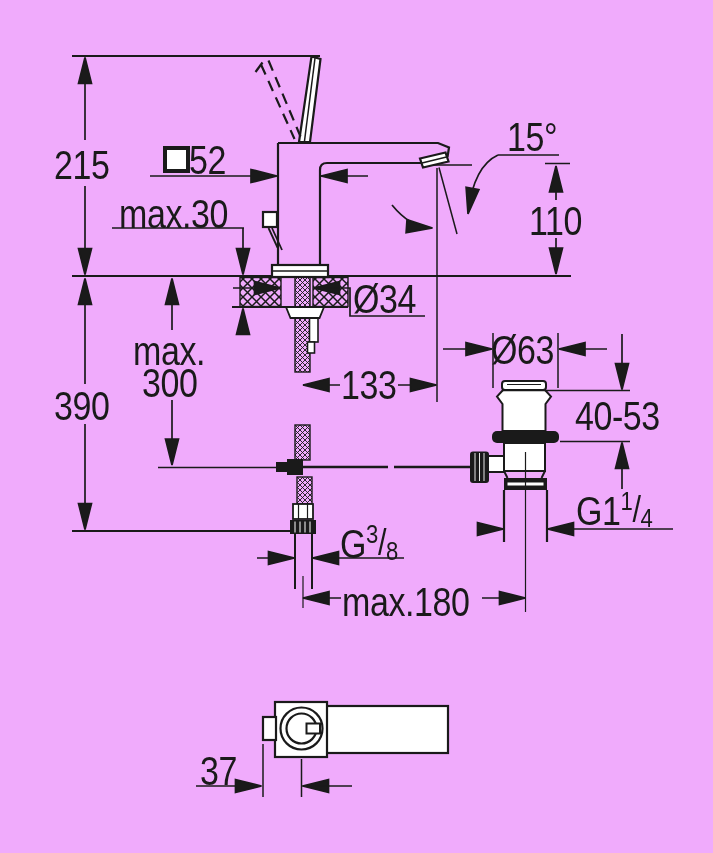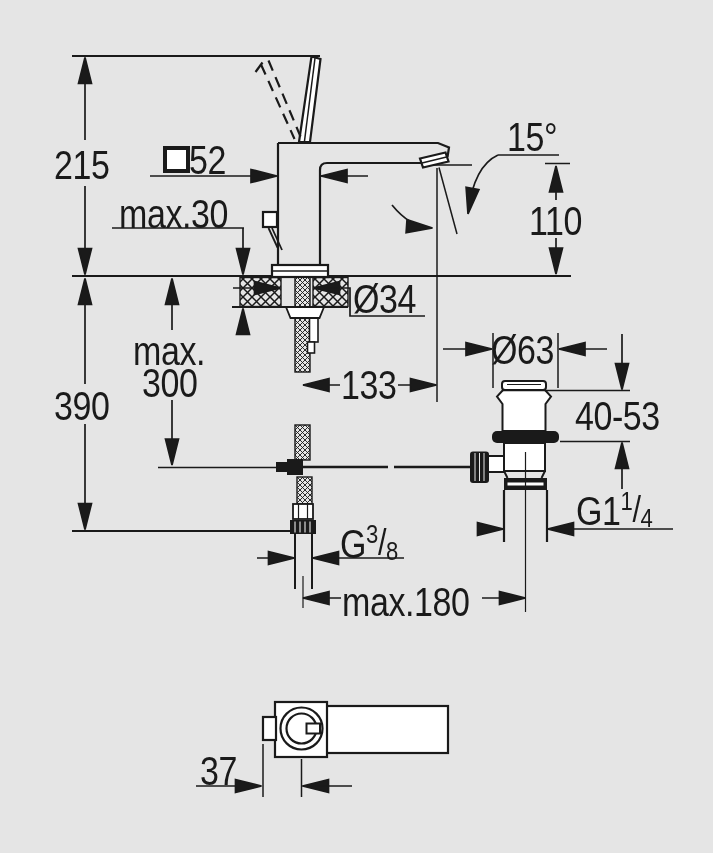--- a/index.html
+++ b/index.html
@@ -1,16 +1,16 @@
 <!DOCTYPE html>
 <html><head>
 <meta charset="utf-8">
 <style>
   html,body{margin:0;padding:0;background:#ffffff;}
-  .stage{position:relative;width:713px;height:853px;background:#e5e5e5;overflow:hidden;
+  .stage{position:relative;width:713px;height:853px;background:#f0abfc;overflow:hidden;
          font-family:"Liberation Sans",sans-serif;}
   .stage svg{position:absolute;left:0;top:0;}
   .lbl{position:absolute;font-size:40px;color:#1a1a1a;line-height:1;white-space:nowrap;
        transform:scaleX(0.85);transform-origin:left top;letter-spacing:-0.5px;
        font-family:"Liberation Sans",sans-serif;}
   .lbl .sup{font-size:26px;position:relative;top:-15px;}
   .lbl .sub{font-size:26px;position:relative;top:2px;}
   .lbl .slash{font-size:36px;position:relative;top:-3px;}
   .sq{position:absolute;width:19px;height:19px;border:4.5px solid #1a1a1a;background:#fff;}
 </style>

